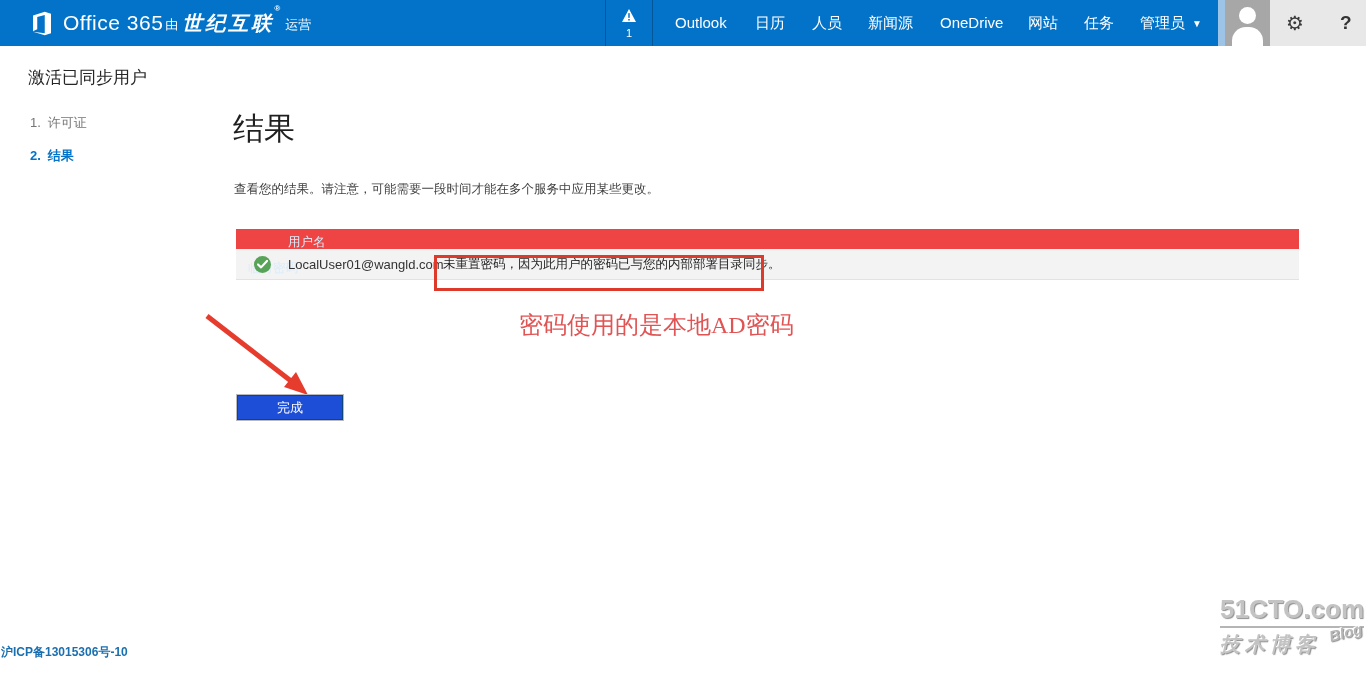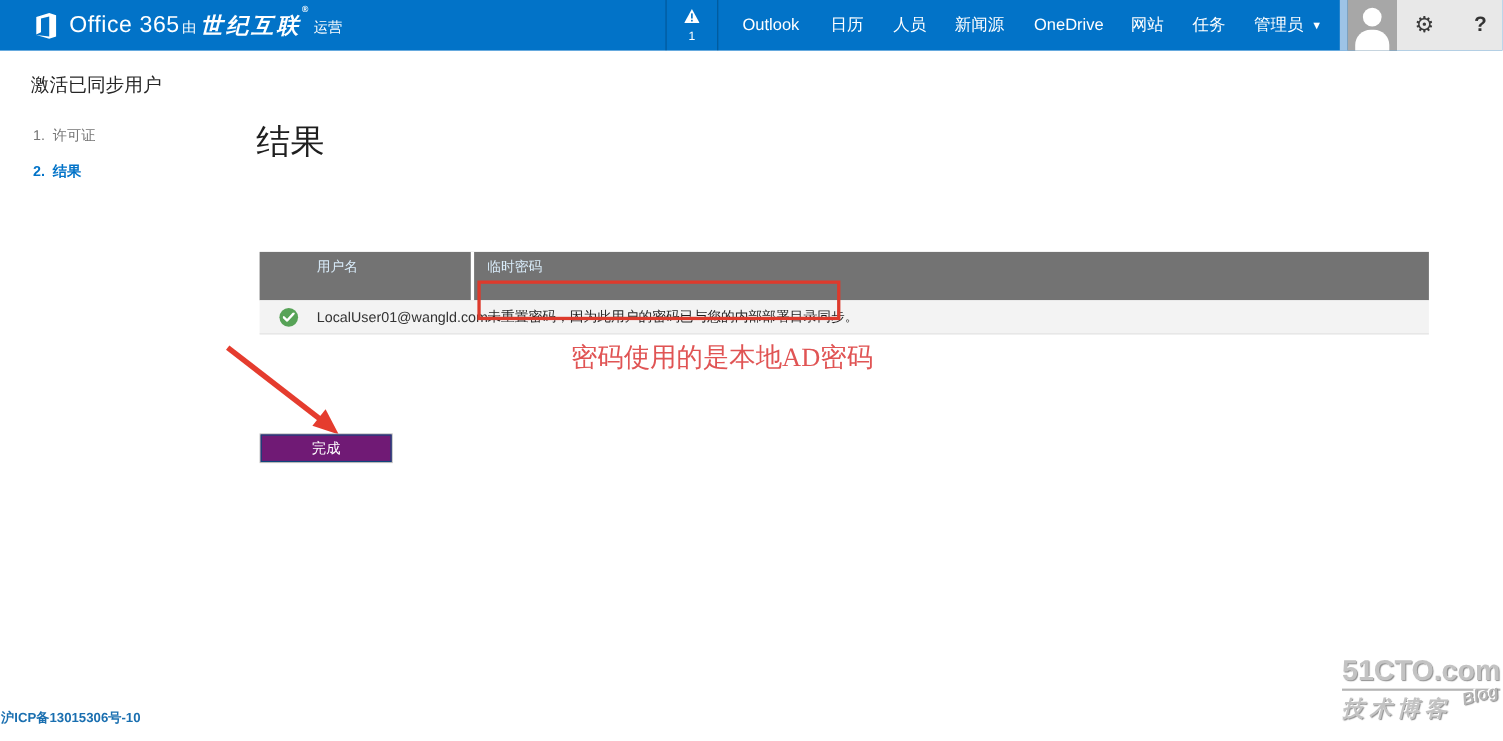--- a/index.html
+++ b/index.html
@@ -37,38 +37,38 @@
   .step{position:absolute;font-size:13px;white-space:nowrap;cursor:pointer;}
   .step-1{left:30px;top:114px;color:#767676;}
   .step-2{left:30px;top:147px;color:#0273c8;font-weight:bold;}
   .step .num{margin-right:7px;}
 
   
   .main-heading{position:absolute;left:233px;top:108px;font-size:31px;font-weight:400;color:#1f1f1f;}
   .main-desc{position:absolute;left:234px;top:181px;font-size:12.5px;color:#3f3f3f;}
 
   .results-table{position:absolute;left:236px;top:229px;width:1063px;}
-  .thead{display:flex;height:44px;background:#737373;}
+  .thead{display:flex;height:20px;background:#ef4444;flex-direction:column;}
   .th{line-height:26px;color:#d9ecfa;font-size:12.5px;}
   .th-user{width:192px;padding-left:52px;box-sizing:border-box;}
   .th-div{width:3px;background:#ffffff;}
   .th-pass{flex:1;padding-left:12px;border-radius:10px;}
   .trow{display:flex;align-items:center;height:30px;background:#f3f3f3;border-bottom:1px solid #e2e2e2;}
   .td-icon{width:52px;display:flex;justify-content:center;align-items:center;}
   .check-badge{width:17px;height:17px;border-radius:50%;background:#57a357;display:flex;align-items:center;justify-content:center;}
   .td-user{width:143px;font-size:13px;color:#333;white-space:nowrap;}
   .td-pass{flex:1;padding-left:12px;font-size:12.5px;color:#1f1f1f;white-space:nowrap;}
 
   
   .red-box{position:absolute;left:434px;top:255px;width:324px;height:30px;border:3px solid #dd3a2c;pointer-events:none;}
   .red-note{position:absolute;left:519px;top:309px;font-family:"Liberation Serif","DejaVu Serif",serif;
     font-size:24px;color:#e05454;white-space:nowrap;pointer-events:none;}
   .arrow-layer{position:absolute;left:195px;top:308px;width:130px;height:100px;pointer-events:none;}
 
-  .done-button{position:absolute;left:237px;top:395px;width:119px;height:25px;background:#701a75;color:#fff;
+  .done-button{position:absolute;left:237px;top:395px;width:106px;height:25px;background:#1d4ed8;color:#fff;
     font-size:13px;border:1px solid #10457c;box-shadow:0 0 0 1px #b9b9b9;display:flex;align-items:center;justify-content:center;
     cursor:pointer;font-family:inherit;}
 
   
   .icp-link{position:absolute;left:1px;top:644px;font-size:12px;font-weight:600;color:#1a6fb0;text-decoration:none;cursor:pointer;}
 
   .watermark{position:absolute;left:1220px;top:594px;width:144px;color:#c3c3c3;}
   .wm-site{font-size:26px;font-weight:bold;letter-spacing:0;text-shadow:-1px -1px 0 #fff,1px 1px 1px #8f8f8f;
     border-bottom:2px solid #b5b5b5;padding-bottom:1px;display:inline-block;}
   .wm-tagline{font-size:20px;font-weight:bold;letter-spacing:5px;margin-top:3px;text-shadow:-1px -1px 0 #fff,1px 1px 1px #8f8f8f;display:inline-block;font-style:italic;}
@@ -126,20 +126,21 @@
 
   <div class="page-title">激活已同步用户</div>
   <div class="step step-1">
     <span class="num">1.</span><span>许可证</span>
   </div>
   <div class="step step-2">
     <span class="num">2.</span><span>结果</span>
   </div>
 
   <div class="main-heading">结果</div>
+  <div class="main-desc">查看您的结果。请注意，可能需要一段时间才能在多个服务中应用某些更改。</div>
 
   <div class="results-table">
     <div class="thead">
       <div class="th th-user">用户名</div>
       <div class="th-div"></div>
       <div class="th th-pass">临时密码</div>
     </div>
     <div class="trow">
       <div class="td-icon">
         <span class="check-badge">

